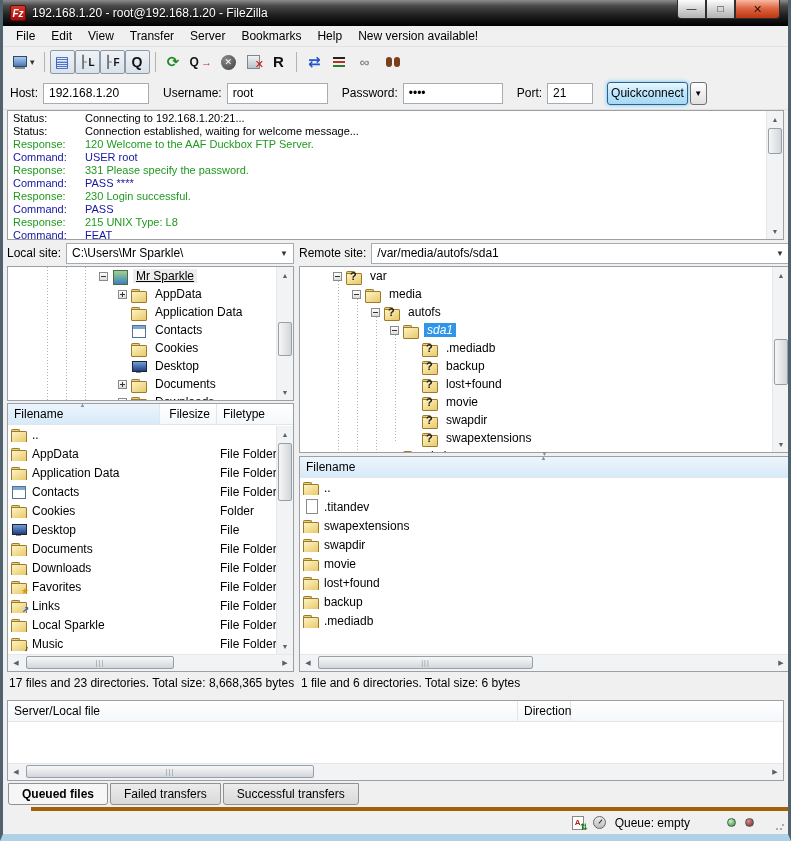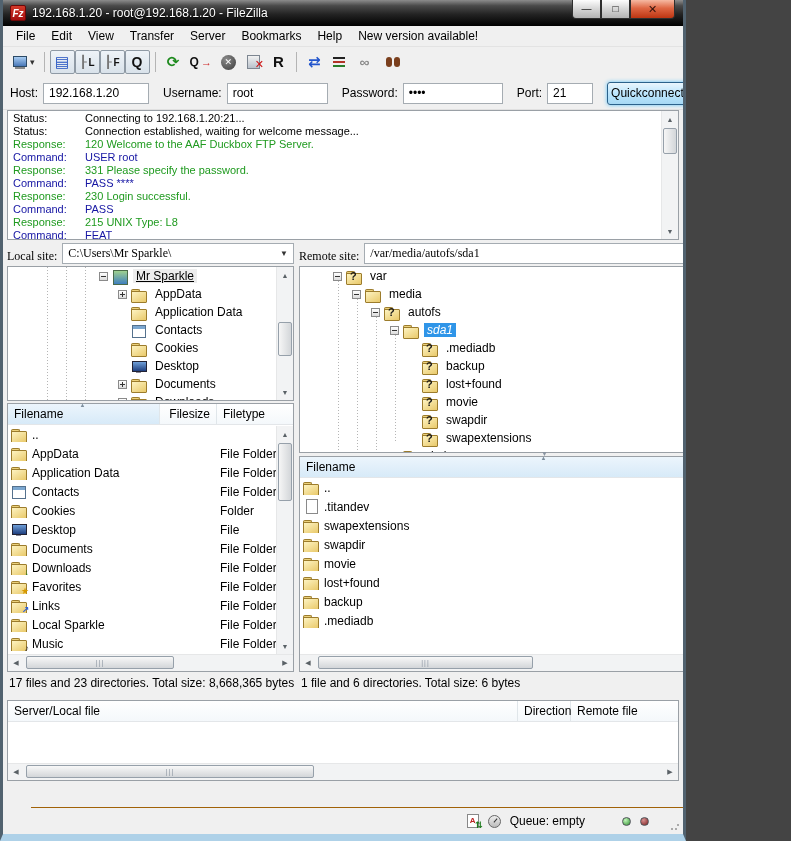--- a/index.html
+++ b/index.html
@@ -1,18 +1,18 @@
 <!DOCTYPE html>
 <html><head>
 <meta charset="utf-8">
 <style>
   * { margin:0; padding:0; box-sizing:border-box; }
   html,body { background:#444; }
   body { font-family:"Liberation Sans","DejaVu Sans",sans-serif; font-size:12px; color:#000; }
-  .window { position:relative; width:686px; height:841px; background:#f0f0f0; overflow:hidden;
+  .window { position:relative; width:791px; height:841px; background:#f0f0f0; overflow:hidden;
             border-left:3px solid #51626f; border-right:3px solid #51626f; border-bottom:7px solid #aed1e8; }
 
   
   .titlebar { height:26px; background:linear-gradient(180deg,#8c8c8c 0%,#4a4a4a 22%,#232323 55%,#000 100%);
               display:flex; align-items:center; padding-left:7px; position:relative; }
   .fz-logo { width:16px; height:16px; background:linear-gradient(#d43a2a,#a50f0f); border:1px solid #6d0808;
              color:#fff; font-weight:bold; font-size:10px; display:flex; align-items:center; justify-content:center;
              margin-right:6px; border-radius:2px; font-style:italic; }
   .title-text { color:#fff; font-size:12px; text-shadow:0 1px 2px #000; }
   .win-controls { position:absolute; top:0; right:8px; display:flex; }
@@ -74,21 +74,21 @@
              font-size:7px; color:#5a6166; }
   .hsb .ar.lf { left:0; } .hsb .ar.rt { right:0; }
   .hsb .th { position:absolute; top:1px; height:13px; background:linear-gradient(#f8f8f8,#d3d6d9);
              border:1px solid #96a0aa; border-radius:2px; display:flex; align-items:center; justify-content:center;
              font-size:7px; color:#8a94a0; letter-spacing:1px; }
 
   
   .col { position:absolute; top:242px; }
   .col.left { left:4px; width:287px; }
   .col.right { left:296px; width:491px; }
-  .sitebar { display:flex; align-items:flex-end; height:22px;font-family:Liberation Serif, serif; }
+  .sitebar { display:flex; align-items:center; height:22px; }
   .sitebar .lab { margin-right:5px; white-space:nowrap; }
   .combo { flex:1; height:21px; border:1px solid #a5acb2; background:#fff; display:flex; align-items:center;
            padding-left:5px; position:relative; }
   .combo .arrow { position:absolute; right:1px; top:1px; bottom:1px; width:16px; display:flex; align-items:center;
                   justify-content:center; font-size:8px; color:#333; }
 
   .treepanel { position:relative; background:#fff; border:1px solid #9aa0a6; overflow:hidden; margin-top:2px; }
   .tree-body { position:absolute; inset:0 17px 0 0; overflow:hidden; }
   .trow { display:flex; align-items:center; height:18px; white-space:nowrap; }
   .trow .tlabel { padding:0 3px; }
@@ -134,21 +134,21 @@
 
   
   .queuepanel { position:absolute; left:4px; right:4px; top:700px; height:81px; background:#fff; border:1px solid #9aa0a6; }
   .qh1 { width:510px; } .qh2 { width:53px; } .qh3 { flex:1; border-right:none; }
   .tabsbar { position:absolute; left:5px; top:783px; height:23px; display:flex; gap:2px; }
   .tab { padding:3px 13px 0; border:1px solid #919191; background:linear-gradient(#ececec,#d9d9d9);
          border-radius:0 0 3px 3px; height:22px; }
   .tab.active { background:#f6f6f6; font-weight:bold; }
 
   
-  .statusbar { position:absolute; left:0; right:0; top:807px; height:27px; background:#f0f0f0; border-top:1px solid #a16207;
+  .statusbar { position:absolute; left:0; right:0; top:807px; height:27px; background:#f0f0f0; border-top:4px solid #a16207;
                display:flex; align-items:center; justify-content:flex-end; padding-right:34px; gap:9px;margin-left:28px; }
   .sb-doc { width:12px; height:14px; background:#fff; border:1px solid #888; position:relative; }
   .sb-doc::after { content:"A"; position:absolute; left:2px; top:1px; font-size:8px; font-weight:bold; color:#b22; }
   .sb-doc::before { content:"⇅"; position:absolute; right:-5px; bottom:-3px; font-size:9px; color:#1d7a1d; font-weight:bold; }
   .sb-gauge { width:13px; height:13px; border-radius:50%; border:1px solid #666; position:relative;
               background:linear-gradient(#eee,#bbb); }
   .sb-gauge::after { content:""; position:absolute; left:6px; top:2px; width:1px; height:5px; background:#333; transform:rotate(40deg); }
   .led { width:9px; height:9px; border-radius:50%; border:1px solid #50555a; }
   .led.green { background:radial-gradient(circle at 35% 30%,#c2f7bb,#2f8f2f); }
   .led.red { background:radial-gradient(circle at 35% 30%,#d89090,#7a1f1f); }
@@ -647,29 +647,33 @@
       <div class="th" style="left:18px;width:215px">|||</div>
       <div class="ar rt">▶</div>
     </div>
   </div>
   <div class="pstatus" style="top:672px;left:296px">1 file and 6 directories. Total size: 6 bytes</div>
 
   <div class="queuepanel">
     <div class="lheader">
       <div class="hcell qh1">Server/Local file</div>
       <div class="hcell qh2">Direction</div>
-      <div class="hcell qh3">Remote file</div>
     </div>
     <div class="hsb">
       <div class="ar lf">◀</div>
       <div class="th" style="left:18px;width:288px">|||</div>
       <div class="ar rt">▶</div>
     </div>
   </div>
 
+  <div class="tabsbar" id="tabsbar">
+      <div class="tab active">Queued files</div>
+      <div class="tab">Failed transfers</div>
+      <div class="tab">Successful transfers</div>
+    </div>
 
   <div class="statusbar">
     <span class="sb-doc"></span>
     <span class="sb-gauge"></span>
     <span>Queue: empty</span>
     <span class="led green" style="margin-left:28px"></span>
     <span class="led red"></span>
   </div>
   <div class="grip"></div>
 

